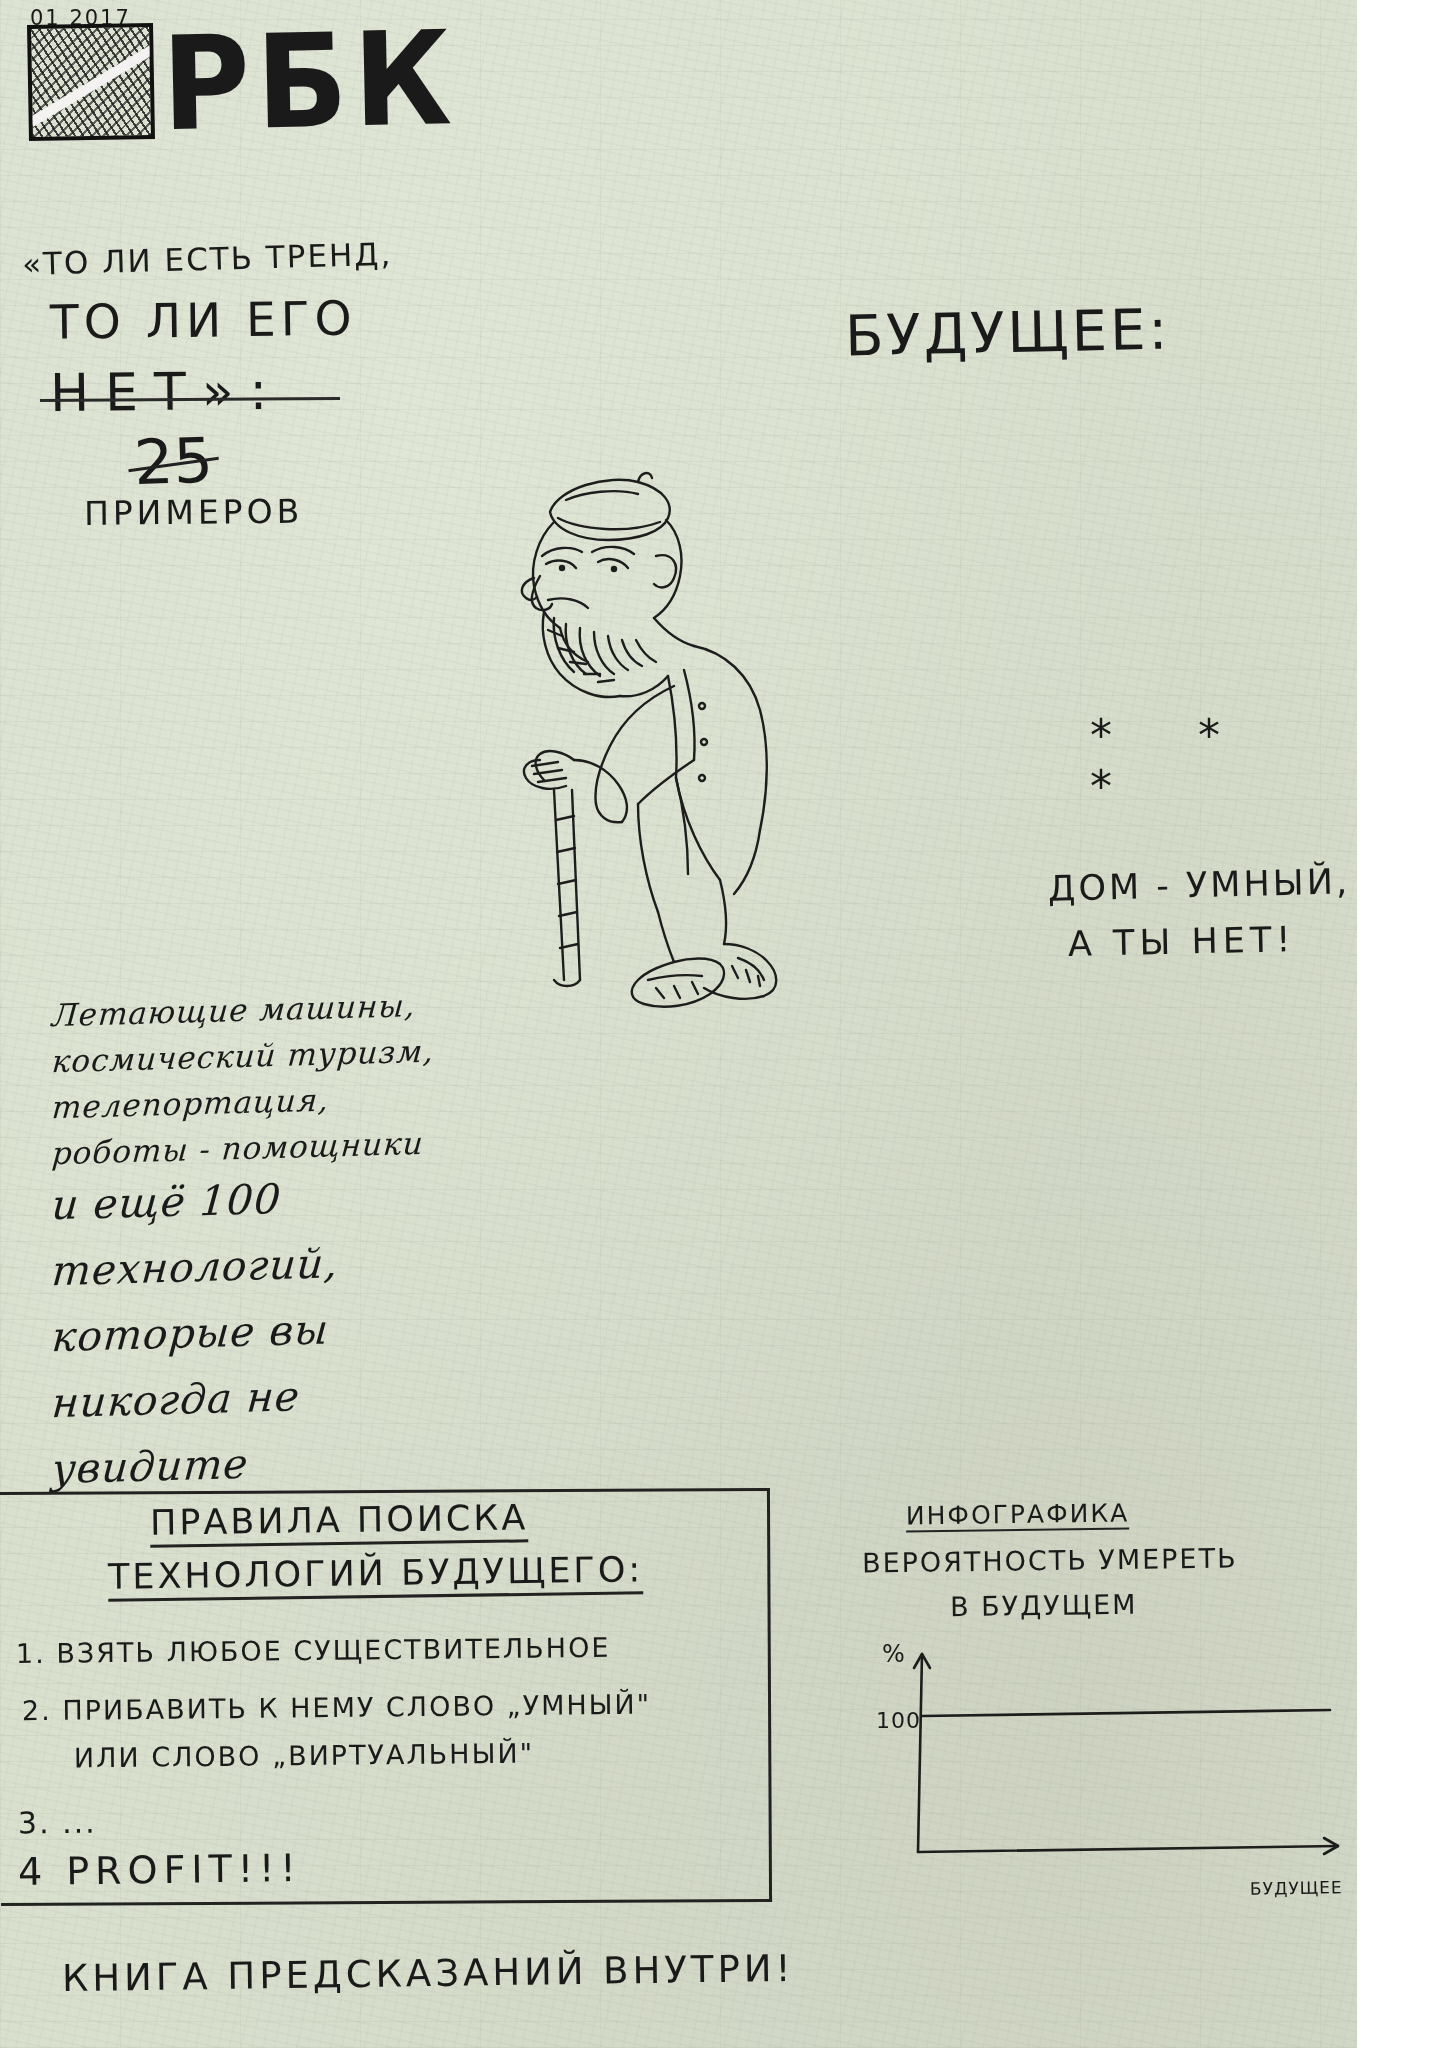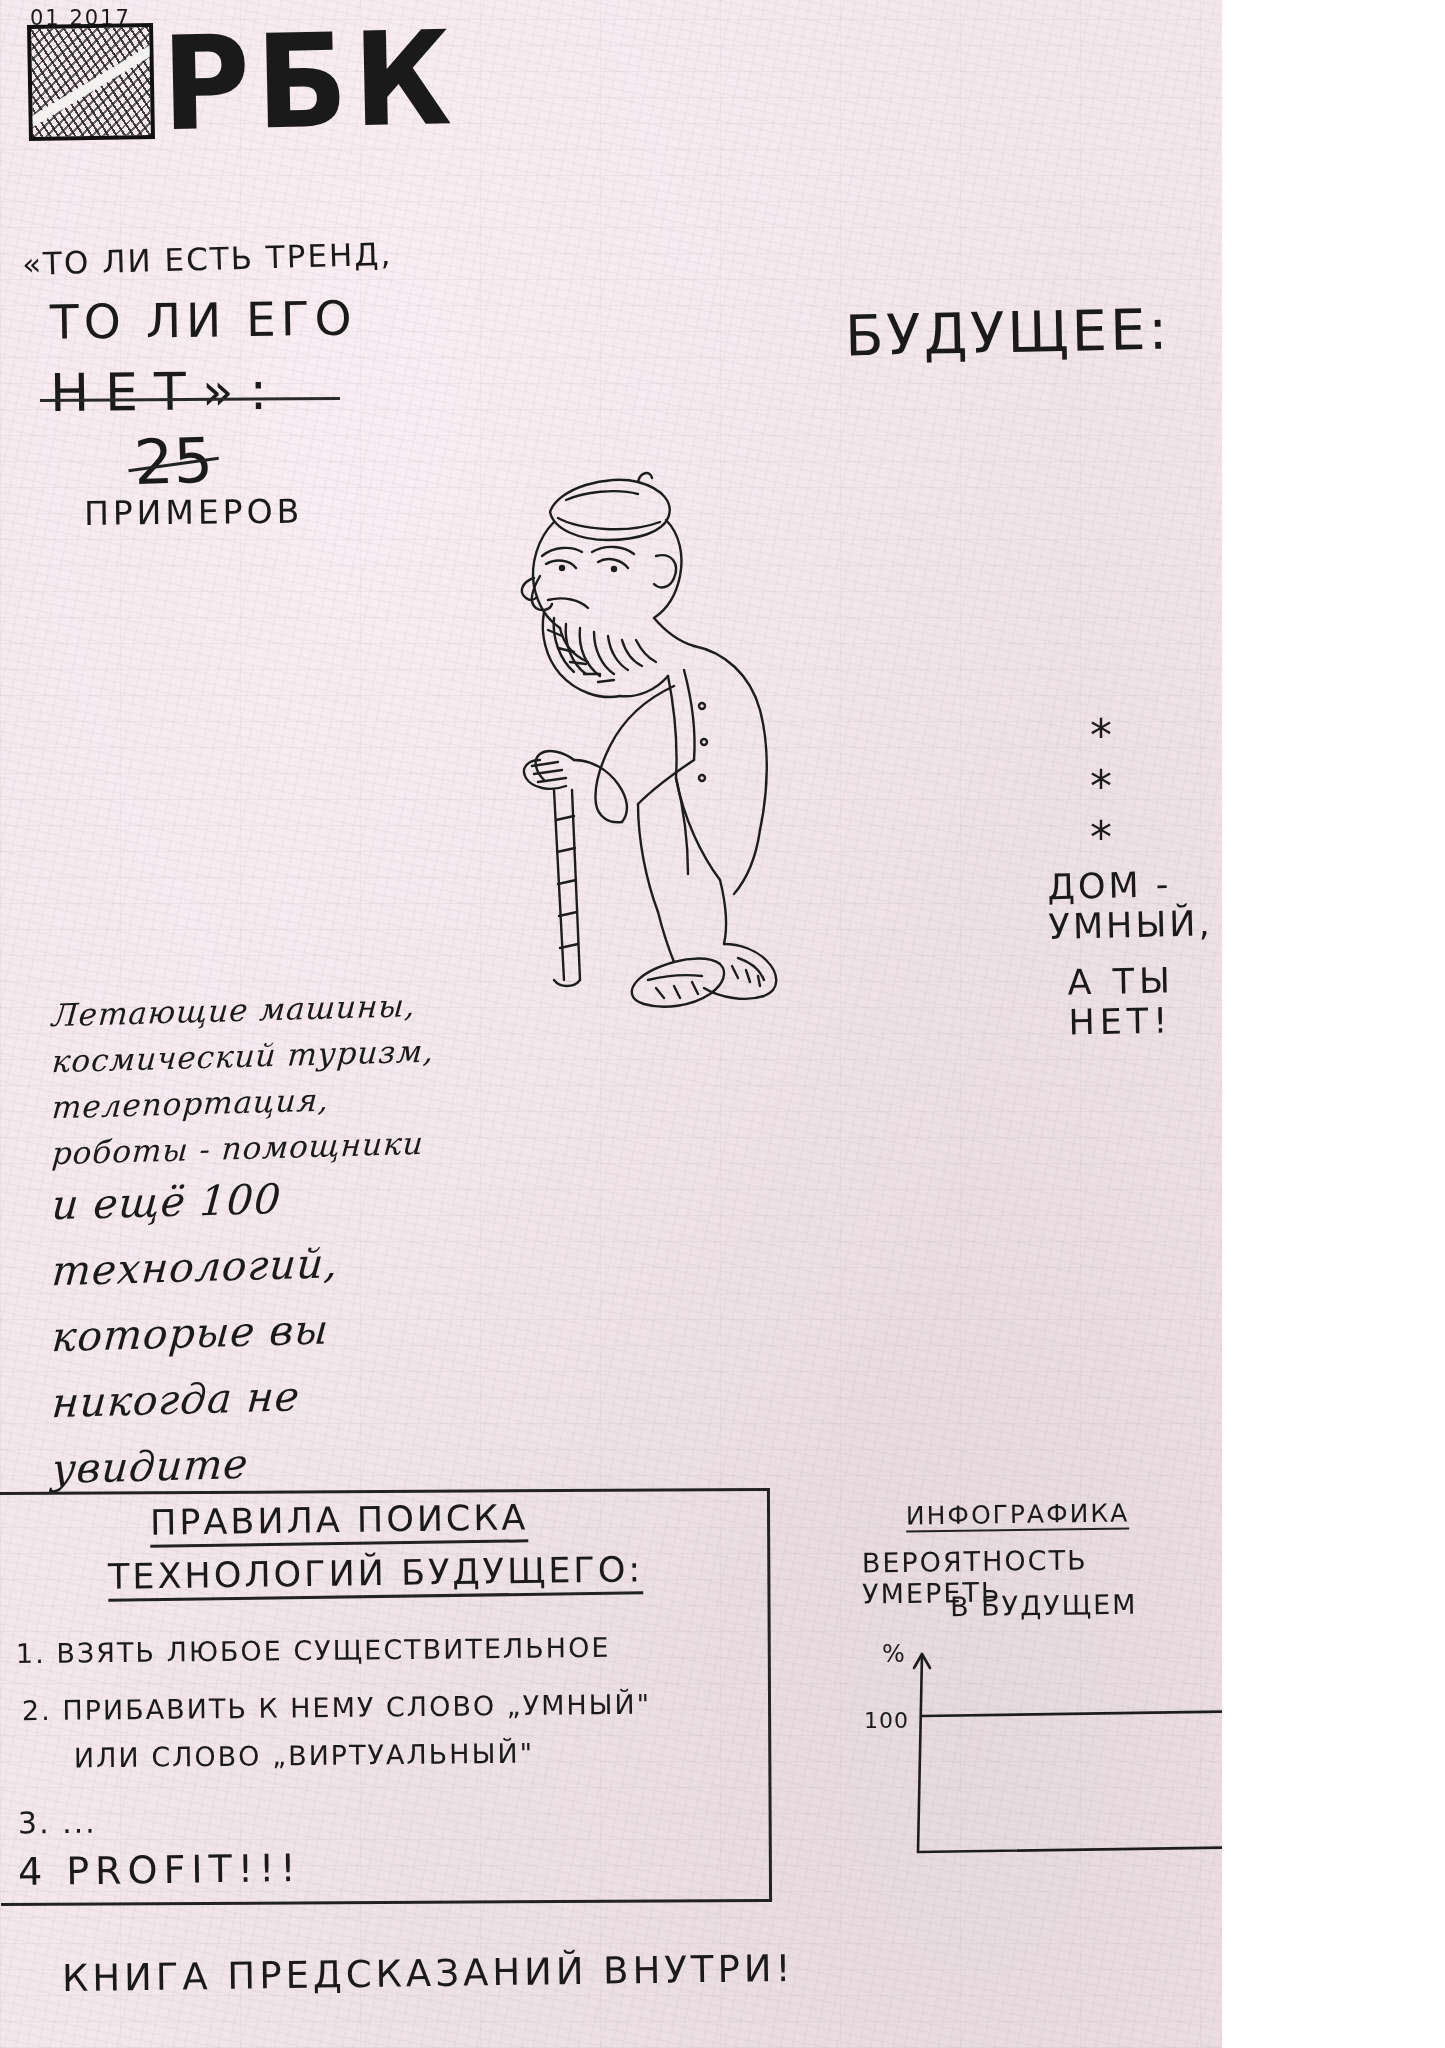--- a/index.html
+++ b/index.html
@@ -5,24 +5,24 @@
   html, body {
     margin: 0;
     padding: 0;
     background: #ffffff;
   }
   body {
     font-family: "DejaVu Sans", sans-serif;
   }
   #page {
     position: relative;
-    width: 1222px;
+    width: 1357px;
     height: 2048px;
     overflow: hidden;
-    background: #f9a8d4;
+    background: #4d7c0f;
     color: #1a1a1a;
   }
   
   #paper-texture {
     position: absolute;
     inset: 0;
     background-color: #f3f2f0;
     background-image:
       repeating-linear-gradient(0deg, rgba(150,150,150,0.10) 0px, rgba(150,150,150,0.10) 1px, rgba(0,0,0,0) 1px, rgba(0,0,0,0) 26px),
       repeating-linear-gradient(90deg, rgba(150,150,150,0.08) 0px, rgba(150,150,150,0.08) 1px, rgba(0,0,0,0) 1px, rgba(0,0,0,0) 120px),
@@ -200,21 +200,21 @@
   #info-title {
     left: 906px; top: 1500px;
     font-size: 25px; letter-spacing: 2px;
     border-bottom: 2px solid #222;
     transform: rotate(-0.8deg);
   }
   #info-sub1 { left: 862px; top: 1545px; font-size: 27px; letter-spacing: 2px; transform: rotate(-0.8deg); }
   #info-sub2 { left: 950px; top: 1590px; font-size: 27px; letter-spacing: 2px; transform: rotate(-0.8deg); }
   #chart-area { left: 860px; top: 1640px; width: 520px; height: 280px; }
   #axis-y-label { position: absolute; left: 22px; top: 0px; font-size: 24px; }
-  #axis-y-tick { position: absolute; left: 4px; top: 68px; font-size: 22px; letter-spacing: 1px; }
+  #axis-y-tick { position: absolute; left: 16px; top: 68px; font-size: 22px; letter-spacing: 1px; }
   #axis-x-label { position: absolute; left: 390px; top: 238px; font-size: 17px; letter-spacing: 1px; transform: rotate(-1deg); }
   #chart-svg { position: absolute; left: 0; top: 0; }
 
   
   #old-man { left: 488px; top: 460px; }
 </style>
 </head>
 <body>
 
 <div id="page">

